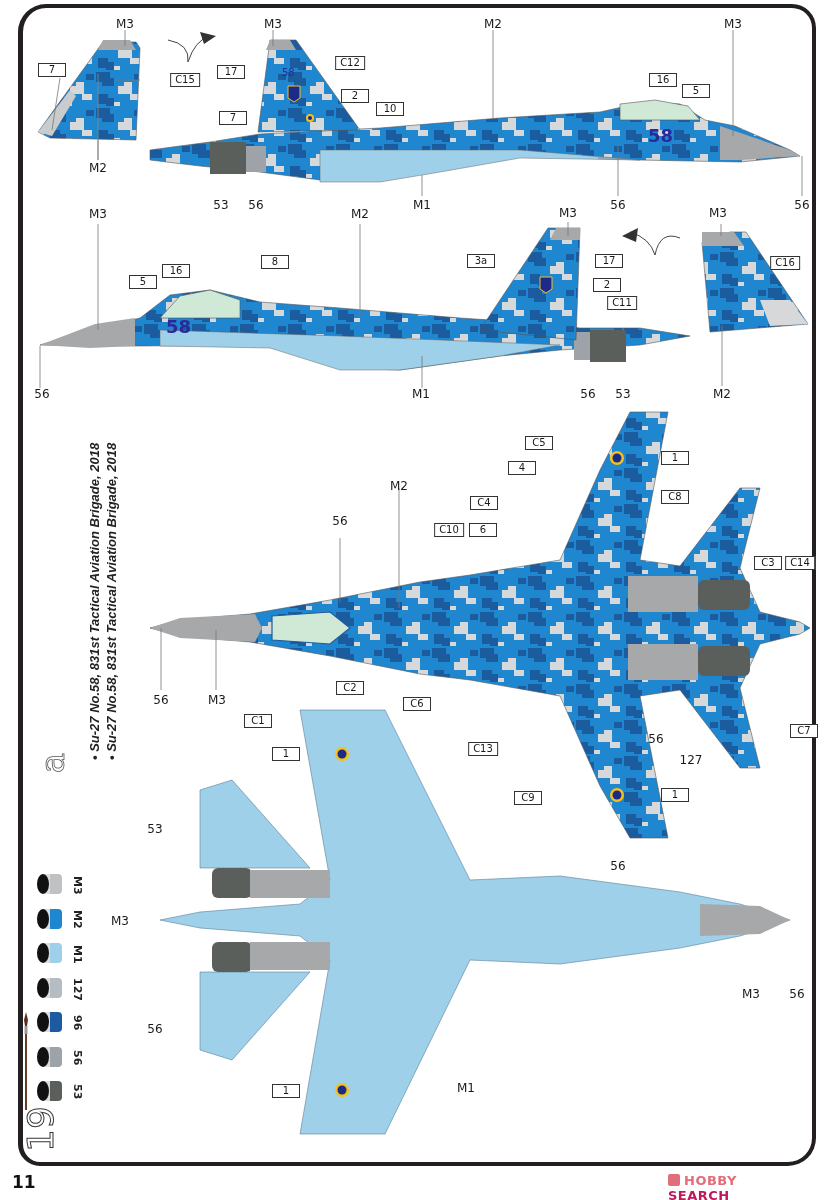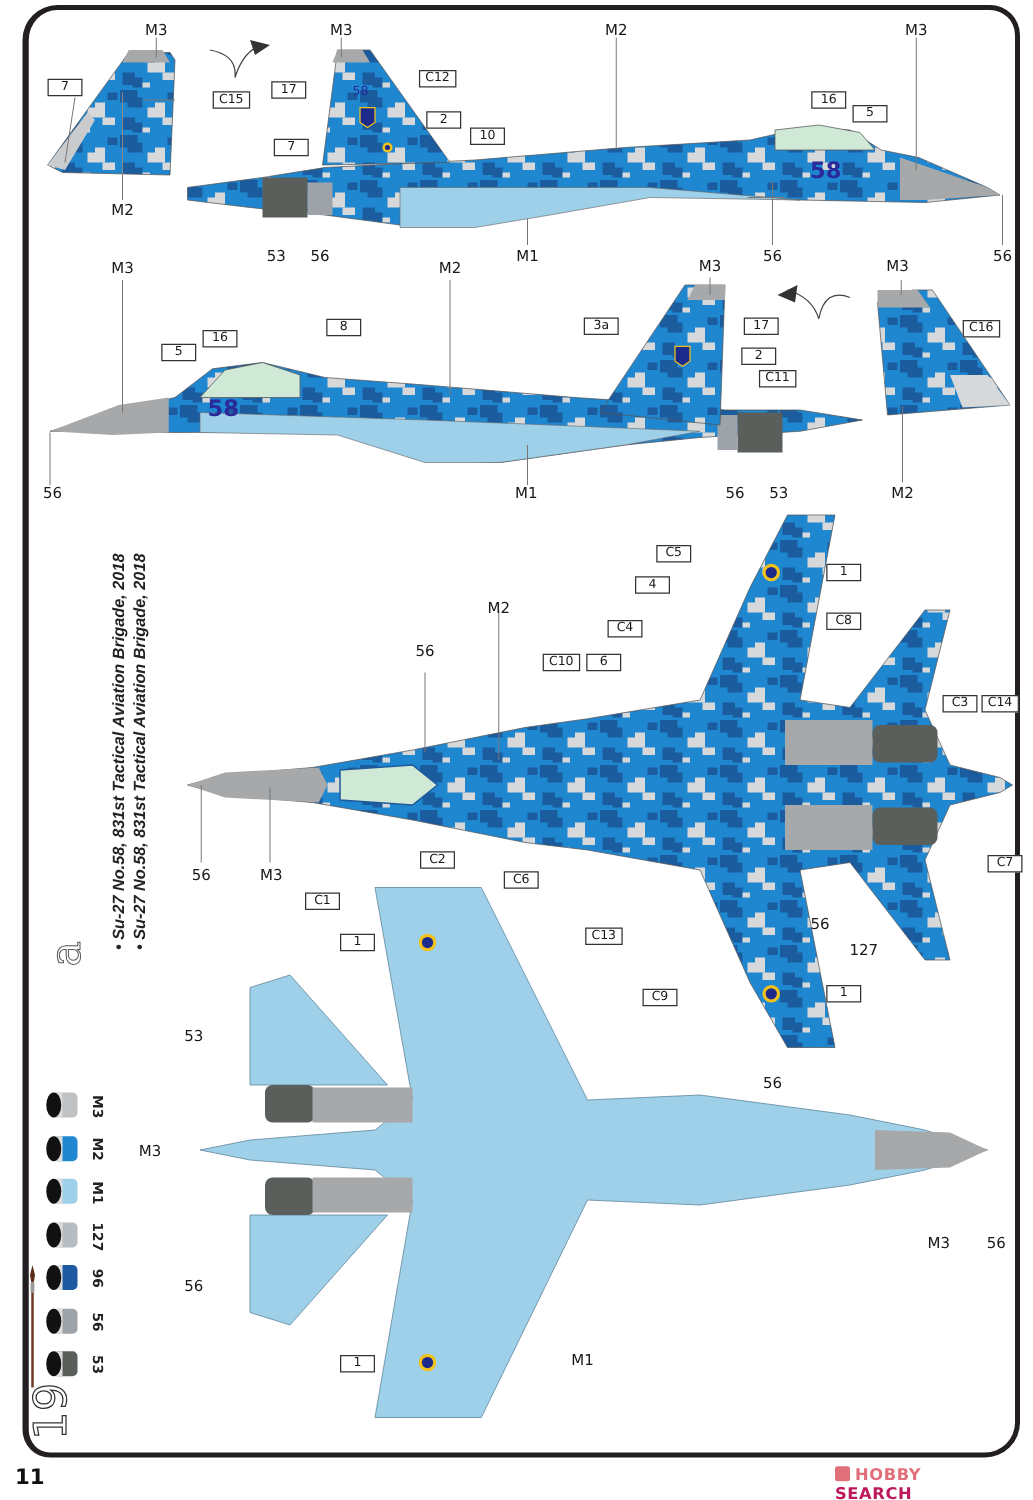--- a/index.html
+++ b/index.html
@@ -188,30 +188,30 @@
 
 <span class="lbl" style="left:340px;top:521px">56</span>
 <span class="lbl" style="left:399px;top:486px">M2</span>
 <span class="lbl" style="left:161px;top:700px">56</span>
 <span class="lbl" style="left:217px;top:700px">M3</span>
 <span class="lbl" style="left:656px;top:739px">56</span>
 <span class="lbl" style="left:691px;top:760px">127</span>
 <span class="box" style="left:539px;top:443px">C5</span>
 <span class="box" style="left:675px;top:458px">1</span>
 <span class="box" style="left:522px;top:468px">4</span>
-<span class="box" style="left:500px;top:503px">C4</span>
+<span class="box" style="left:484px;top:503px">C4</span>
 <span class="box" style="left:675px;top:497px">C8</span>
 <span class="box" style="left:449px;top:530px">C10</span>
 <span class="box" style="left:483px;top:530px">6</span>
 <span class="box" style="left:768px;top:563px">C3</span>
 <span class="box" style="left:800px;top:563px">C14</span>
 <span class="box" style="left:258px;top:721px">C1</span>
 <span class="box" style="left:350px;top:688px">C2</span>
 <span class="box" style="left:417px;top:704px">C6</span>
-<span class="box" style="left:804px;top:691px">C7</span>
+<span class="box" style="left:804px;top:731px">C7</span>
 <span class="box" style="left:483px;top:749px">C13</span>
 <span class="box" style="left:528px;top:798px">C9</span>
 <span class="box" style="left:675px;top:795px">1</span>
 
 <span class="lbl" style="left:155px;top:829px">53</span>
 <span class="lbl" style="left:120px;top:921px">M3</span>
 <span class="lbl" style="left:155px;top:1029px">56</span>
 <span class="lbl" style="left:466px;top:1088px">M1</span>
 <span class="lbl" style="left:618px;top:866px">56</span>
 <span class="lbl" style="left:751px;top:994px">M3</span>

